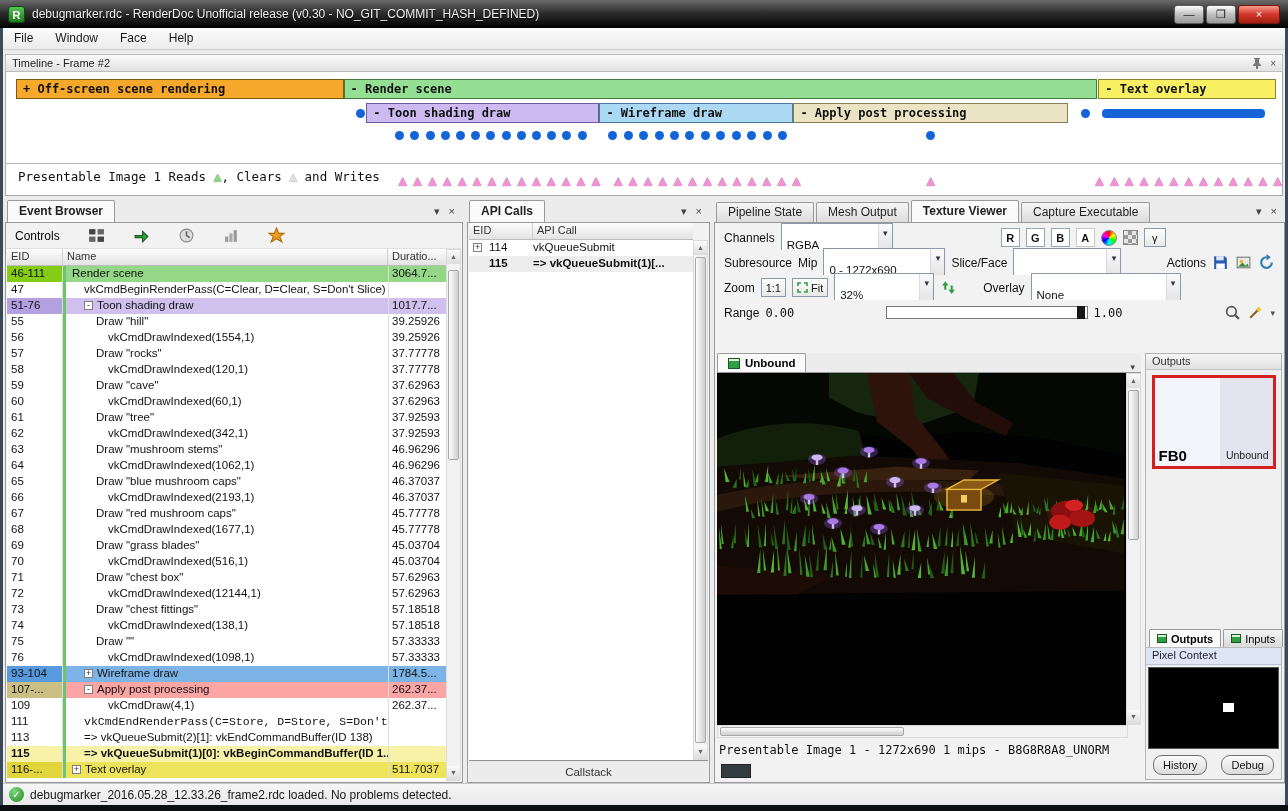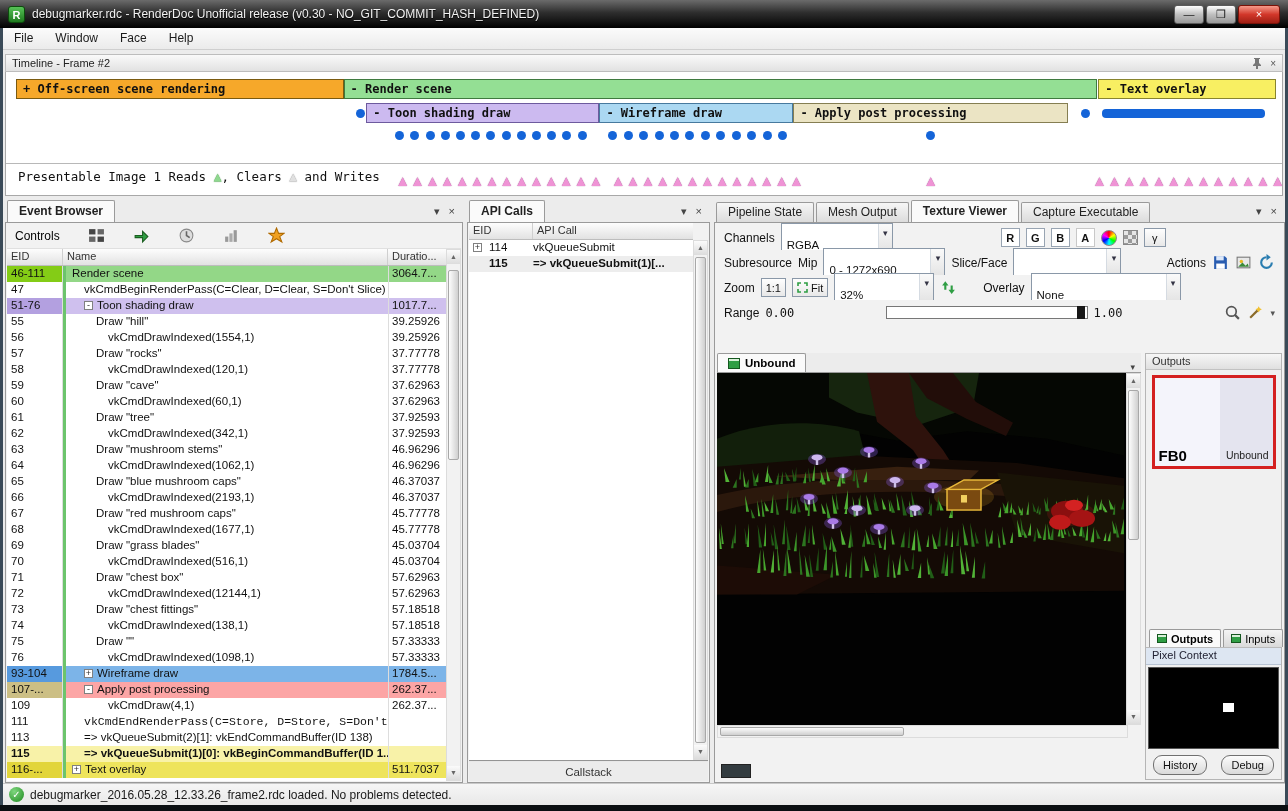--- a/index.html
+++ b/index.html
@@ -922,20 +922,21 @@
           </svg>
         </div>
         <div class="vscroll" style="right:0;top:20px;bottom:55px">
           <div class="arr up">▲</div>
           <div class="arr down">▼</div>
           <div class="thumb" style="top:16px;height:150px"></div>
         </div>
         <div class="hscroll" style="left:0;right:13px;bottom:42px">
           <div class="thumb" style="left:2px;width:45%"></div>
         </div>
+        <div class="tex-status">Presentable Image 1 - 1272x690 1 mips - B8G8R8A8_UNORM</div>
         <div class="tex-swatch"></div>
       </div>
 
       <div class="tv-side">
         <div class="side-head">Outputs</div>
         <div class="fb-tile">
           <span class="fb-label">FB0</span>
           <span class="fb-sub">Unbound</span>
         </div>
         <div class="side-tabs">

